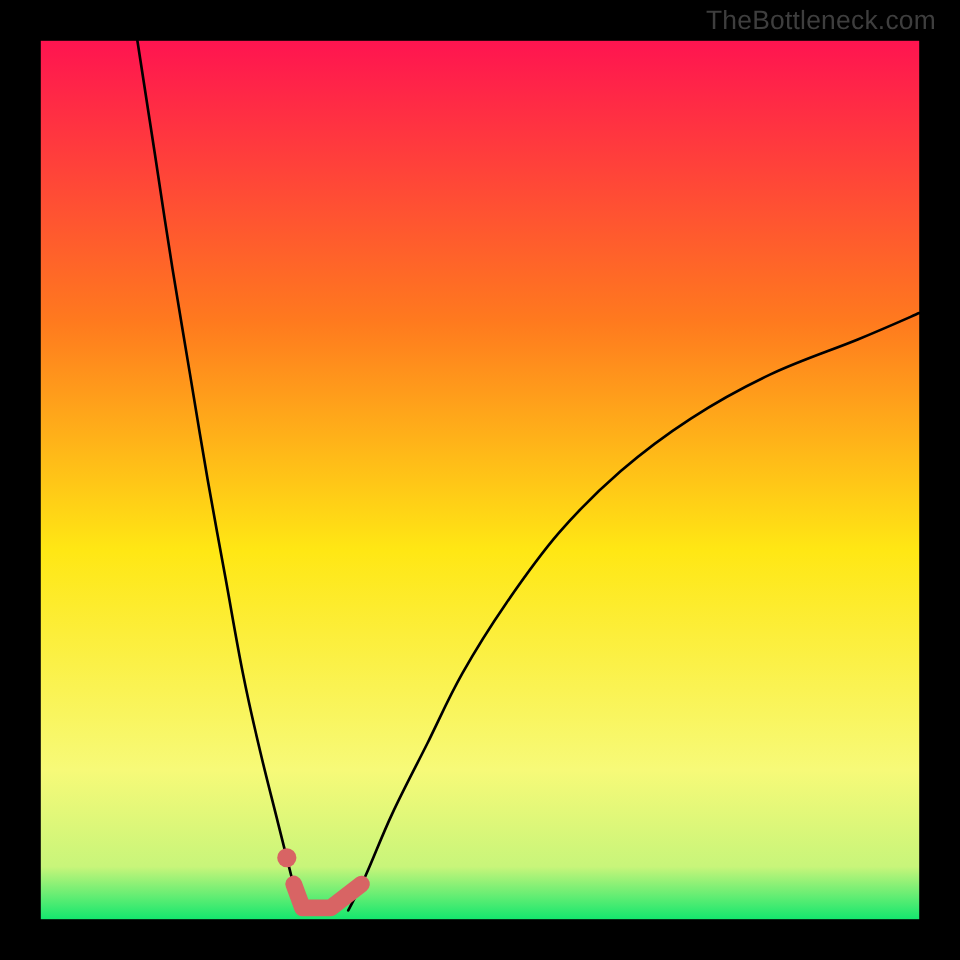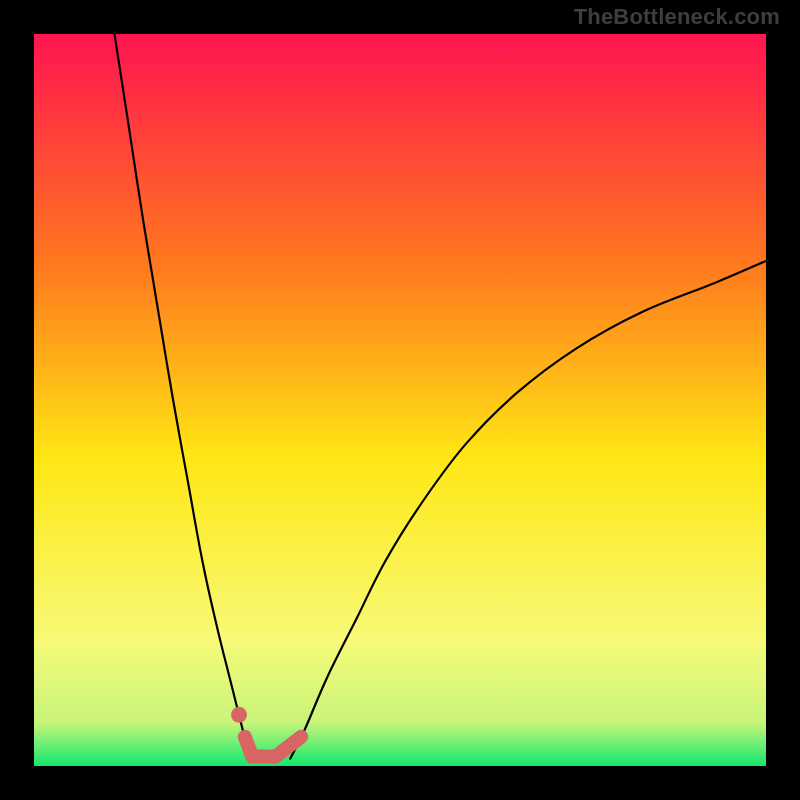--- a/index.html
+++ b/index.html
@@ -18,21 +18,21 @@
     width: 800px;
     height: 800px;
     background: #000000;
   }
   .watermark {
     position: absolute;
     top: 4px;
     right: 20px;
     color: #3e3e3e;
     font-size: 22px;
-    font-weight: 700;
+    font-weight: 400;
     letter-spacing: 0.2px;
     z-index: 10;
   }
   svg {
     position: absolute;
     top: 0;
     left: 0;
     display: block;
   }
 </style>

